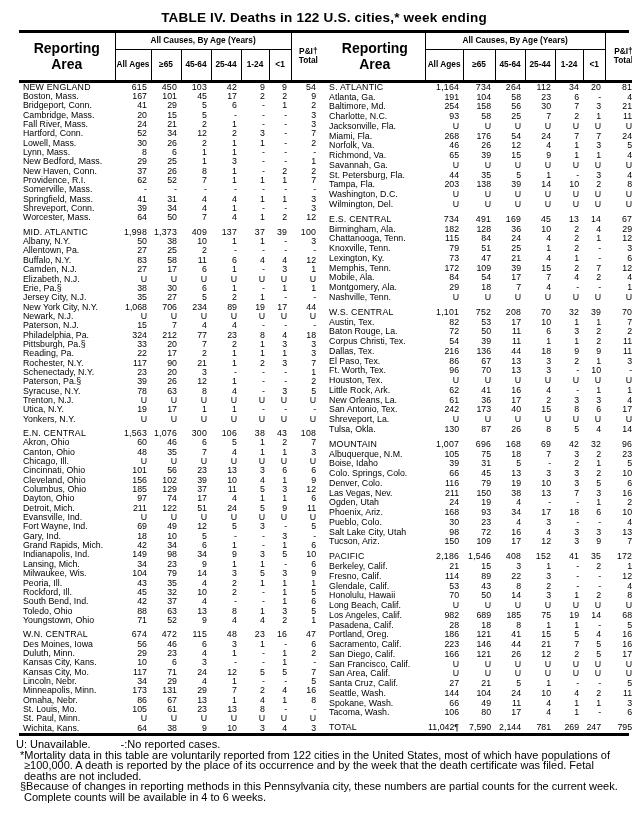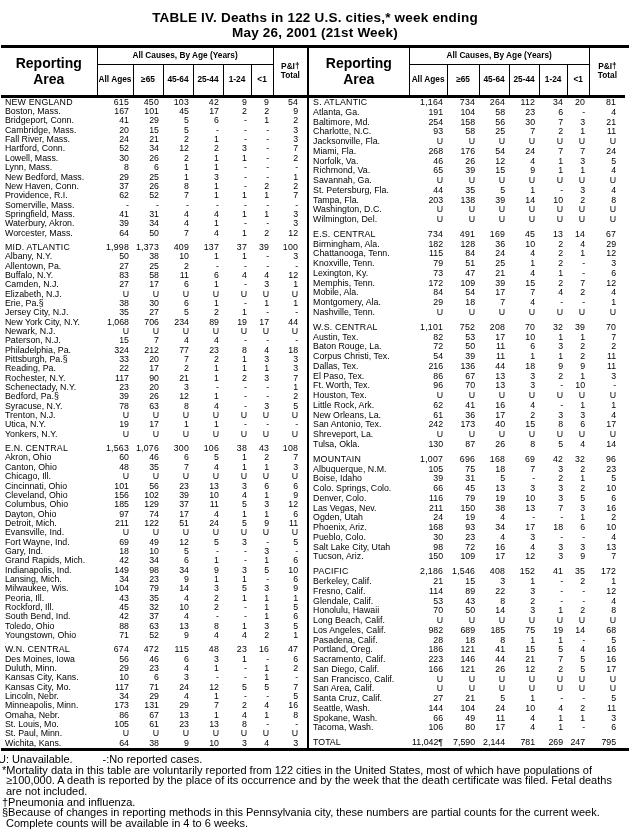--- a/index.html
+++ b/index.html
@@ -1,21 +1,21 @@
 <!DOCTYPE html>
 <html><head>
 <meta charset="utf-8">
 <style>
   html,body { margin:0; padding:0; }
   body {
     width:632px; height:840px; background:#fff; color:#000;
     font-family:"Liberation Sans", sans-serif;
     overflow:hidden;
   }
-  .page { padding:6px 3px 0 1px; }
+  .page { padding:6px 3px 0 19px; }
 
   .title {
     text-align:center; font-weight:bold; font-size:13.5px; line-height:1.12;
     margin:4px 0 5px 0; letter-spacing:0.2px;
   }
 
   .tables {
     display:flex; align-items:stretch;
     border-top:3px solid #000; border-bottom:3px solid #000;
   }
@@ -58,21 +58,20 @@
   .footnotes .first-line span { display:inline-block; }
   .footnotes .first-line .gap-space { width:34px; }
 </style>
 </head>
 <body>
 
 <div class="page">
 
   <div class="title">
     <div>TABLE IV. Deaths in 122 U.S. cities,* week ending</div>
-    <div>May 26, 2001 (21st Week)</div>
   </div>
 
   <div class="tables">
 
     <table class="left">
       <colgroup>
         <col style="width:96px">
           <col style="width:36px">
           <col style="width:30px">
         <col style="width:30px">
@@ -224,21 +223,21 @@
             <td class="name">Springfield, Mass.</td>
             <td>41</td>
             <td>31</td>
             <td>4</td>
             <td>4</td>
             <td>1</td>
             <td>1</td>
             <td class="pi-val">3</td>
           </tr>
           <tr class="city-row">
-            <td class="name">Waterbury, Akron.</td>
+            <td class="name">Shreveport, Conn.</td>
             <td>39</td>
             <td>34</td>
             <td>4</td>
             <td>1</td>
             <td>-</td>
             <td>-</td>
             <td class="pi-val">3</td>
           </tr>
           <tr class="city-row">
             <td class="name">Worcester, Mass.</td>
@@ -407,21 +406,21 @@
             <td class="name">Schenectady, N.Y.</td>
             <td>23</td>
             <td>20</td>
             <td>3</td>
             <td>-</td>
             <td>-</td>
             <td>-</td>
             <td class="pi-val">1</td>
           </tr>
           <tr class="city-row">
-            <td class="name">Bedford, Pa.§</td>
+            <td class="name">Paterson, Pa.§</td>
             <td>39</td>
             <td>26</td>
             <td>12</td>
             <td>1</td>
             <td>-</td>
             <td>-</td>
             <td class="pi-val">2</td>
           </tr>
           <tr class="city-row">
             <td class="name">Syracuse, N.Y.</td>
@@ -1482,17 +1481,16 @@
         </tbody>
     </table>
 
   </div>
 
   <div class="footnotes">
     <div class="fline first-line">
       <span>U: Unavailable.</span><span class="gap-space"></span><span>-:No reported cases.</span>
     </div>
     <div class="fline">*Mortality data in this table are voluntarily reported from 122 cities in the United States, most of which have populations of ≥100,000. A death is reported by the place of its occurrence and by the week that the death certificate was filed. Fetal deaths are not included.</div>
-    <div class="fline">†Pneumonia and influenza.</div>
     <div class="fline">§Because of changes in reporting methods in this Pennsylvania city, these numbers are partial counts for the current week. Complete counts will be available in 4 to 6 weeks.</div>
   </div>
 
 </div>
 
 </body></html>

